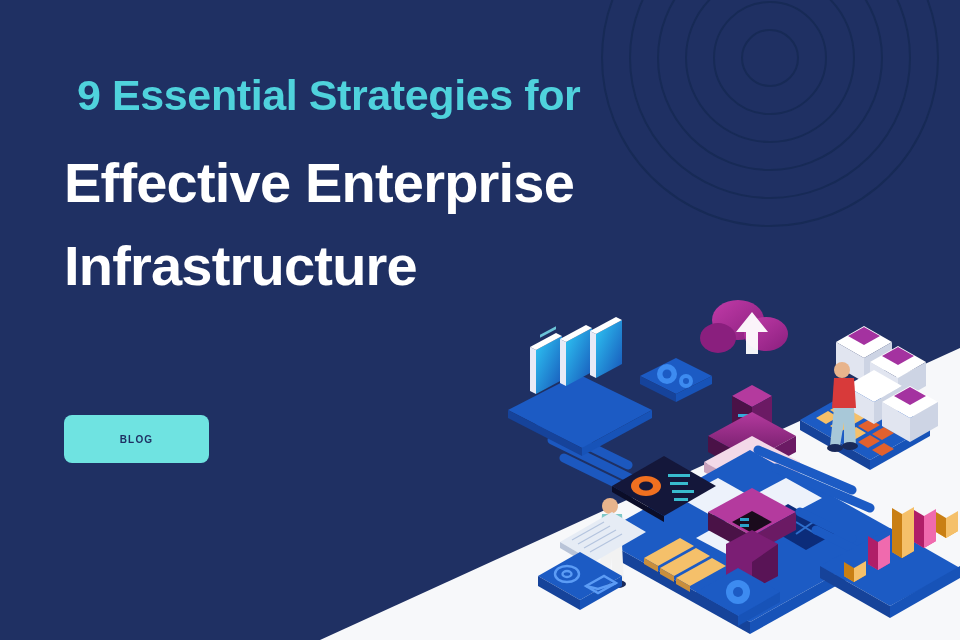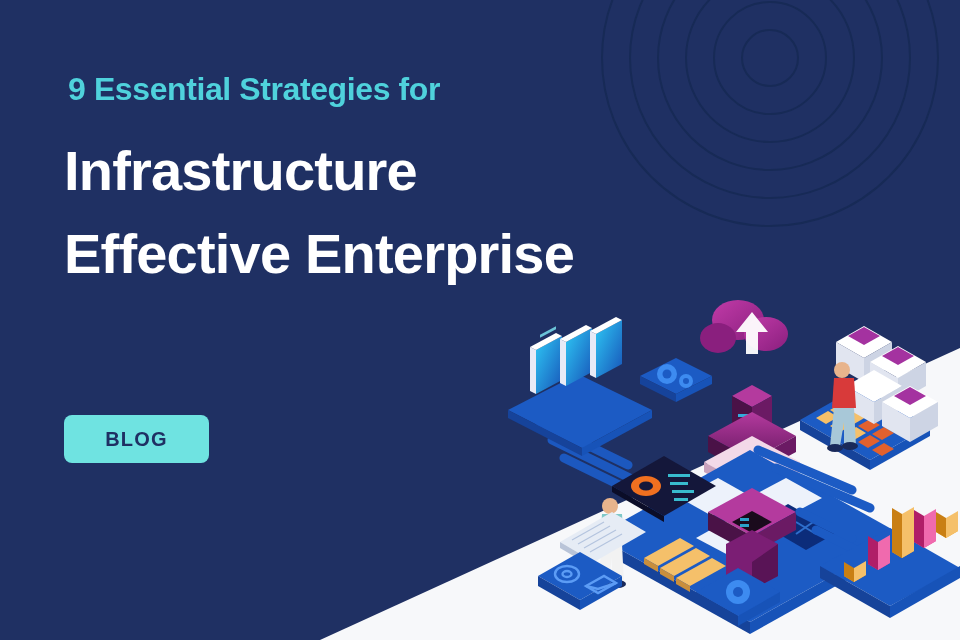--- a/index.html
+++ b/index.html
@@ -15,35 +15,35 @@
     position:absolute;inset:0;
     background:#1F3063;
     clip-path:polygon(0 0, 960px 0, 960px 348px, 320px 640px, 0 640px);
   }
   .rings{position:absolute;top:0;right:0;width:360px;height:230px;overflow:hidden;pointer-events:none;}
   .rings svg{display:block;}
 
   
   .text-block{position:absolute;left:64px;top:72px;width:680px;}
   .eyebrow{
-    color:#4FD2DC;font-size:32px;font-weight:bold;letter-spacing:-0.4px;
-    line-height:1.1;margin:0 0 22px 4px;white-space:nowrap;
+    color:#4FD2DC;font-size:43px;font-weight:bold;letter-spacing:-0.4px;
+    line-height:1.1;margin:0 0 22px 13px;white-space:nowrap;
   }
   .headline{
     color:#FFFFFF;font-size:56px;font-weight:bold;letter-spacing:-0.8px;
     line-height:83px;margin:0;
   }
   .headline .hl-line{display:block;white-space:nowrap;}
 
   .badge{
     position:absolute;left:64px;top:415px;
     width:145px;height:48px;border-radius:8px;
     background:#6FE3E1;
     display:flex;align-items:center;justify-content:center;
-    color:#1F3063;font-size:20px;font-weight:bold;letter-spacing:1.2px;
+    color:#1F3063;font-size:10px;font-weight:bold;letter-spacing:1.2px;
   }
 
   
   .illustration{position:absolute;left:500px;top:290px;width:470px;height:350px;}
   .illustration svg{display:block;}
 </style>
 </head>
 <body>
 
 <div class="canvas">
@@ -59,22 +59,22 @@
         <circle cx="170" cy="58" r="112"></circle>
         <circle cx="170" cy="58" r="140"></circle>
         <circle cx="170" cy="58" r="168"></circle>
       </g>
     </svg>
   </div>
 
   <div class="text-block">
     <p class="eyebrow">9 Essential Strategies for</p>
     <h1 class="headline">
+      <span class="hl-line">Effective Enterprise</span>
       <span class="hl-line">Infrastructure</span>
-      <span class="hl-line">Effective Enterprise</span>
     </h1>
   </div>
 
   <div class="badge">
     <span>BLOG</span>
   </div>
 
   <div class="illustration">
     <svg width="470" height="350" viewBox="0 0 470 350" fill="none">
       <defs>

